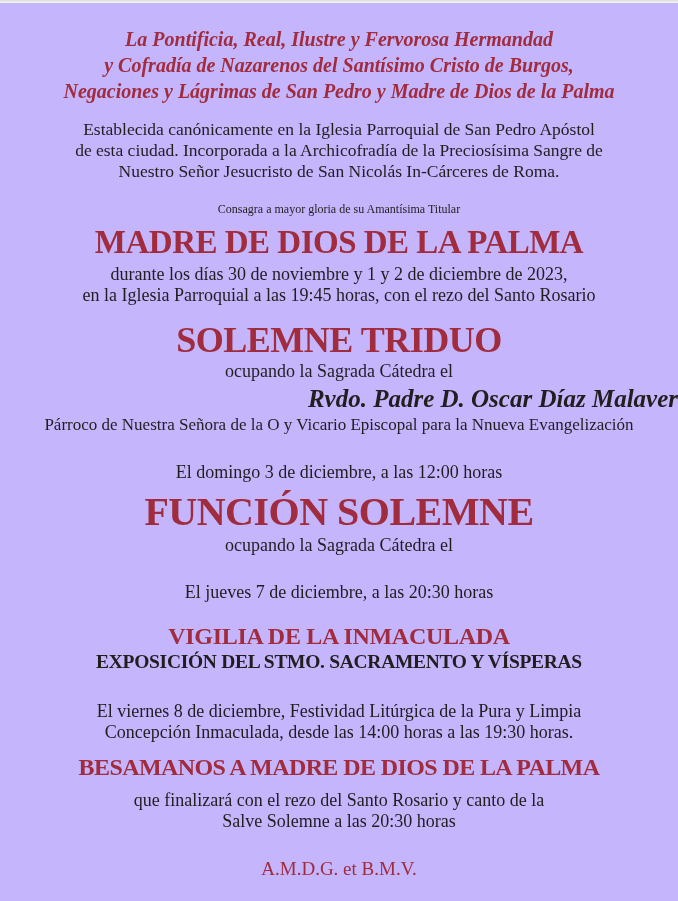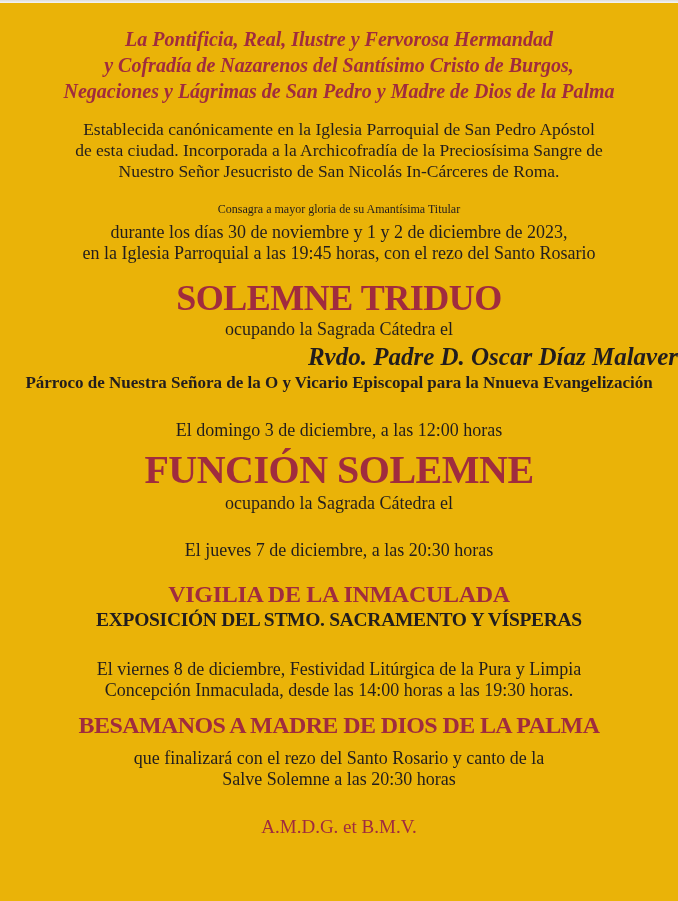--- a/index.html
+++ b/index.html
@@ -9,21 +9,21 @@
   }
   :root {
     --accent: #a02c3e;
     --ink: #221d1e;
   }
   .poster {
     position: relative;
     width: 678px;
     height: 901px;
     margin: 0 auto;
-    background: #eab308;
+    background: #c4b5fd;
     font-family: "Liberation Serif", "DejaVu Serif", serif;
     color: var(--ink);
     overflow: hidden;
     box-sizing: border-box;
     padding-top: 24px;
   }
   .poster::before {
     content: "";
     position: absolute;
     top: 0; left: 0; right: 0;
@@ -89,21 +89,20 @@
     font-style: italic;
     font-size: 25px;
     line-height: 29px;
     margin-top: 3px;
     text-align: right;
   }
   .preacher-role {
     font-size: 17px;
     line-height: 20px;
     margin-top: 2px;
-    font-weight: bold;
   }
 
   .event-date {
     margin-top: 27px;
     font-size: 18px;
     line-height: 21px;
   }
   .funcion-title {
     margin-top: 6px;
     font-size: 40px;
@@ -150,20 +149,21 @@
     <div class="line">Negaciones y Lágrimas de San Pedro y Madre de Dios de la Palma</div>
   </div>
 
   <div class="canonical">
     <div class="line">Establecida canónicamente en la Iglesia Parroquial de San Pedro Apóstol</div>
     <div class="line">de esta ciudad. Incorporada a la Archicofradía de la Preciosísima Sangre de</div>
     <div class="line">Nuestro Señor Jesucristo de San Nicolás In-Cárceres de Roma.</div>
   </div>
 
   <div class="line intro-line">Consagra a mayor gloria de su Amantísima Titular</div>
+  <div class="line titular-title">MADRE DE DIOS DE LA PALMA</div>
   <div class="body-text dates-block">
     <div class="line">durante los días 30 de noviembre y 1 y 2 de diciembre de 2023,</div>
     <div class="line">en la Iglesia Parroquial a las 19:45 horas, con el rezo del Santo Rosario</div>
   </div>
 
   <div class="line big-red-title triduo-title">SOLEMNE TRIDUO</div>
   <div class="line catedra-line">ocupando la Sagrada Cátedra el</div>
   <div class="line preacher-name">Rvdo. Padre D. Oscar Díaz Malaver</div>
   <div class="line preacher-role">Párroco de Nuestra Señora de la O y Vicario Episcopal para la Nnueva Evangelización</div>
 

